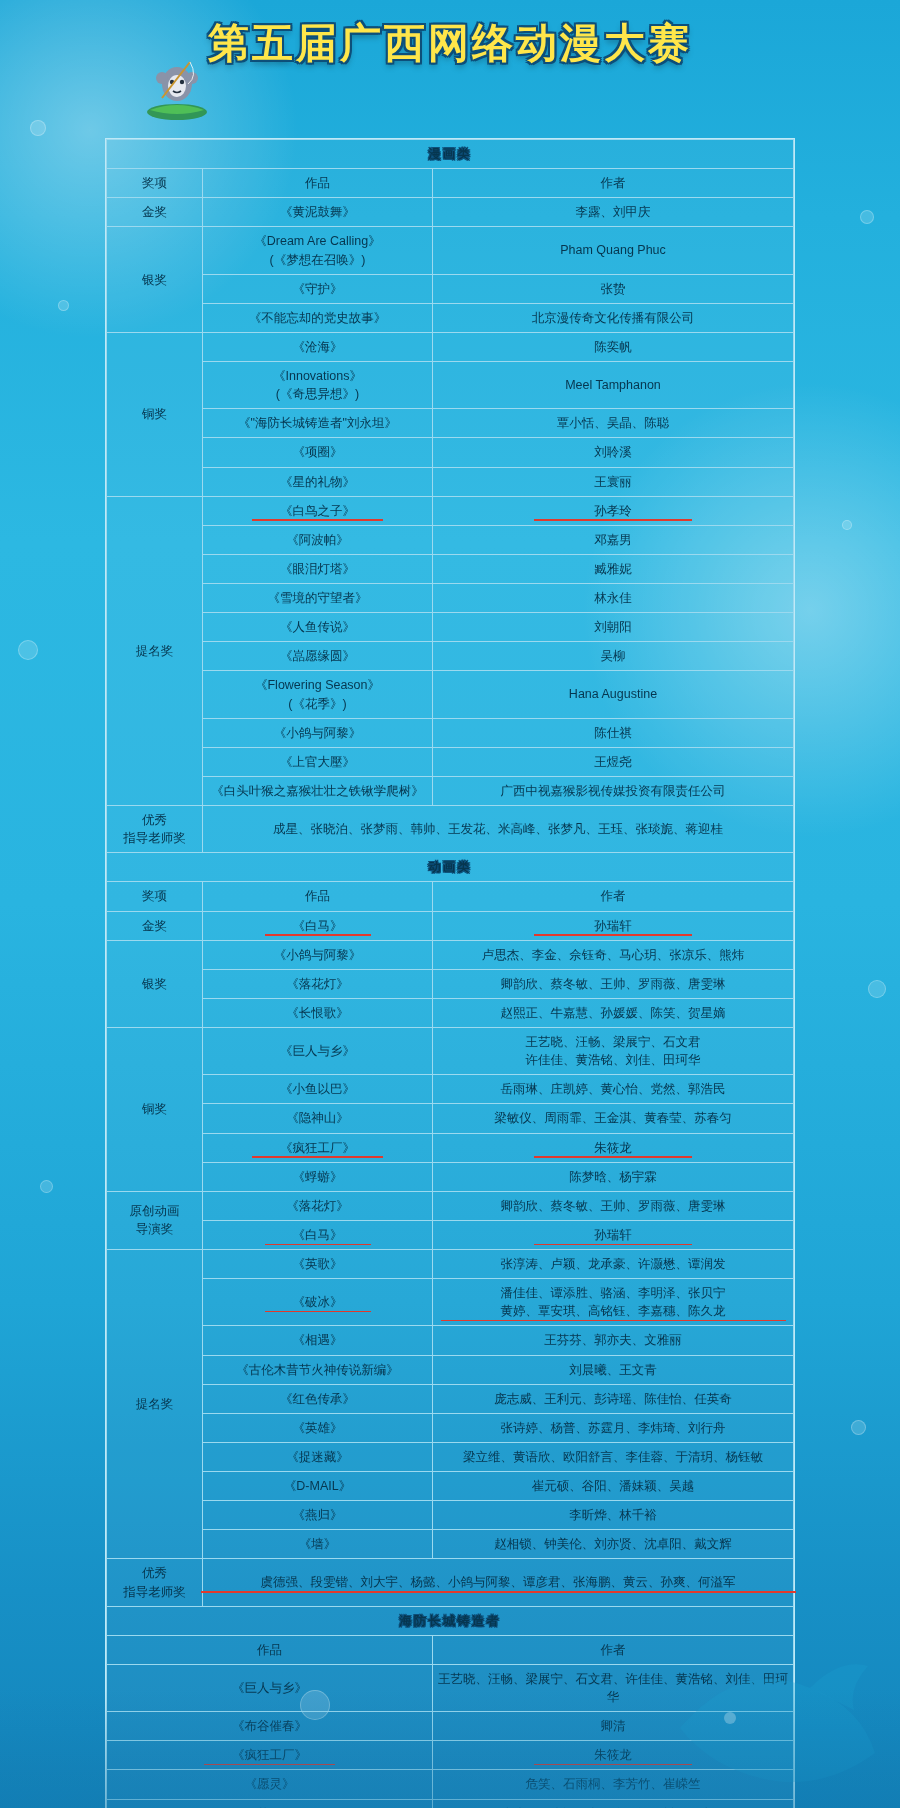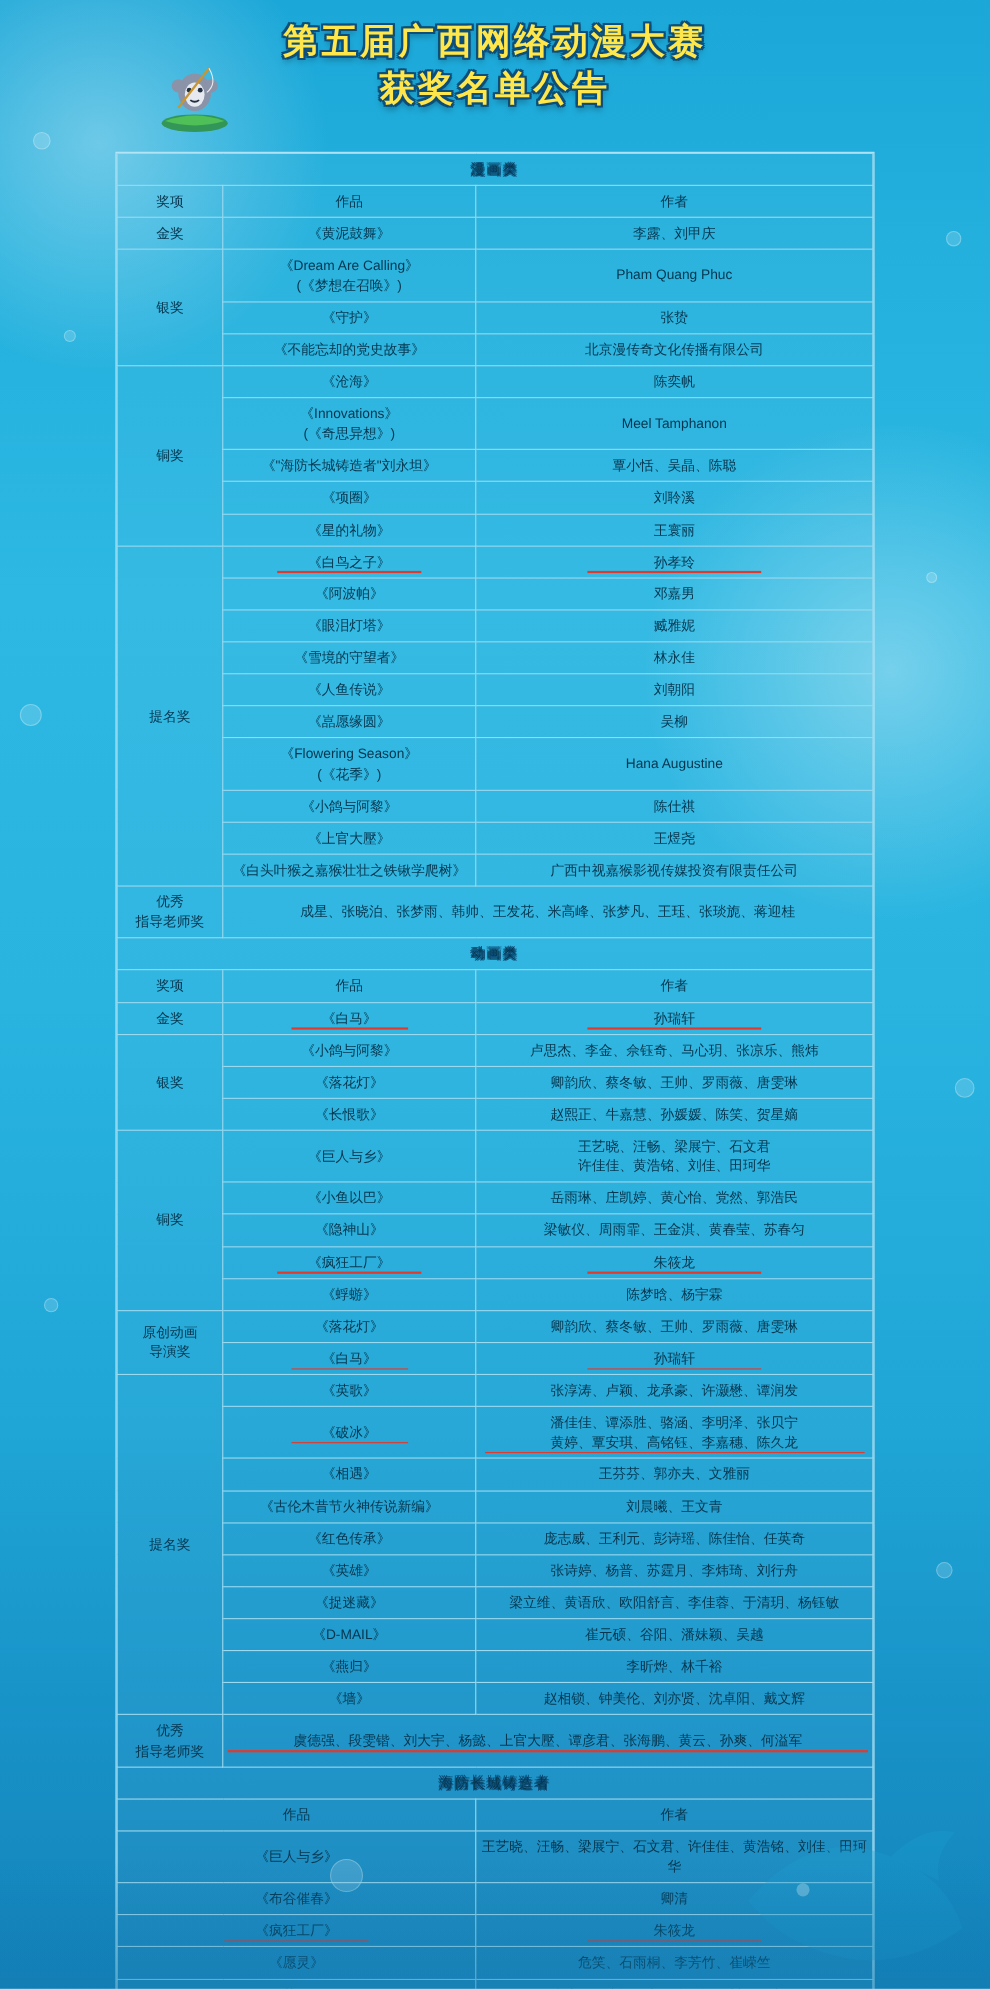--- a/index.html
+++ b/index.html
@@ -34,21 +34,21 @@
   .header {
     position: relative;
     height: 138px;
     text-align: center;
     padding-top: 18px;
     box-sizing: border-box;
   }
   .title-line {
     font-family: "Liberation Serif", serif;
     font-weight: bold;
-    font-size: 32px;
+    font-size: 41px;
     letter-spacing: 3px;
     color: #ffe64a;
     text-shadow:
        2px 0 0 #0d4f7a, -2px 0 0 #0d4f7a, 0 2px 0 #0d4f7a, 0 -2px 0 #0d4f7a,
        2px 2px 0 #0d4f7a, -2px 2px 0 #0d4f7a, 2px -2px 0 #0d4f7a, -2px -2px 0 #0d4f7a,
        0 4px 6px rgba(0,0,0,0.35);
     line-height: 1.22;
   }
   .title-line2 {
     margin-top: 4px;
@@ -80,21 +80,21 @@
     text-align: center;
     vertical-align: middle;
     font-size: 12.5px;
     color: #06364f;
     padding: 5px 3px;
     line-height: 1.45;
     font-family: "Liberation Sans", sans-serif;
   }
   .section-title td {
     font-family: "Liberation Serif", serif;
-    font-weight: normal;
+    font-weight: bold;
     font-size: 18px;
     color: #ffe64a;
     text-shadow: 1px 1px 0 #0d4f7a, -1px -1px 0 #0d4f7a, 1px -1px 0 #0d4f7a, -1px 1px 0 #0d4f7a;
     padding: 6px 0 7px;
     letter-spacing: 2px;
   }
   .col-award { width: 96px; }
   .col-work  { width: 230px; }
   .col-author{ width: auto; }
   .hdr td { font-size: 13px; color: #063449; }
@@ -156,21 +156,20 @@
       <circle cx="22" cy="26" r="6" fill="#8a93a8"></circle>
       <circle cx="52" cy="26" r="6" fill="#8a93a8"></circle>
       <circle cx="32" cy="30" r="2.2" fill="#23303f"></circle>
       <circle cx="42" cy="30" r="2.2" fill="#23303f"></circle>
       <path d="M33 39 Q37 42 41 39" stroke="#23303f" stroke-width="1.6" fill="none"></path>
       <line x1="50" y1="10" x2="22" y2="46" stroke="#c9952f" stroke-width="2"></line>
       <path d="M50 10 q8 14 -2 22" stroke="#ffffff" stroke-width="1" fill="none" opacity=".8"></path>
     </svg>
   </div>
   <div class="title-line">第五届广西网络动漫大赛</div>
-  <div class="title-line title-line2">获奖名单公告</div>
 </div>
 
 <div class="board">
   <table class="awards">
     <colgroup>
       <col class="col-award">
         <col class="col-work">
         <col class="col-author">
     </colgroup>
     <tbody id="tbody">
@@ -358,21 +357,21 @@
         <tr>
           <td>《燕归》</td>
           <td>李昕烨、林千裕</td>
         </tr>
         <tr>
           <td>《墙》</td>
           <td>赵相锁、钟美伦、刘亦贤、沈卓阳、戴文辉</td>
         </tr>
         <tr>
           <td rowspan="1" class="award-cell">优秀<br>指导老师奖</td>
-          <td colspan="2" class="small"><span class="u u-auth">虞德强、段雯锴、刘大宇、杨懿、上官大壓、谭彦君、张海鹏、黄云、孙爽、何溢军</span></td>
+          <td colspan="2" class="small"><span class="u u-auth">虞德强、段雯锴、刘大宇、杨懿、小鸽与阿黎、谭彦君、张海鹏、黄云、孙爽、何溢军</span></td>
         </tr>
         <tr class="section-title">
           <td colspan="3">海防长城铸造者</td>
         </tr>
         <tr class="hdr">
           <td colspan="2">作品</td>
           <td>作者</td>
         </tr>
         <tr>
           <td colspan="2">《巨人与乡》</td>

